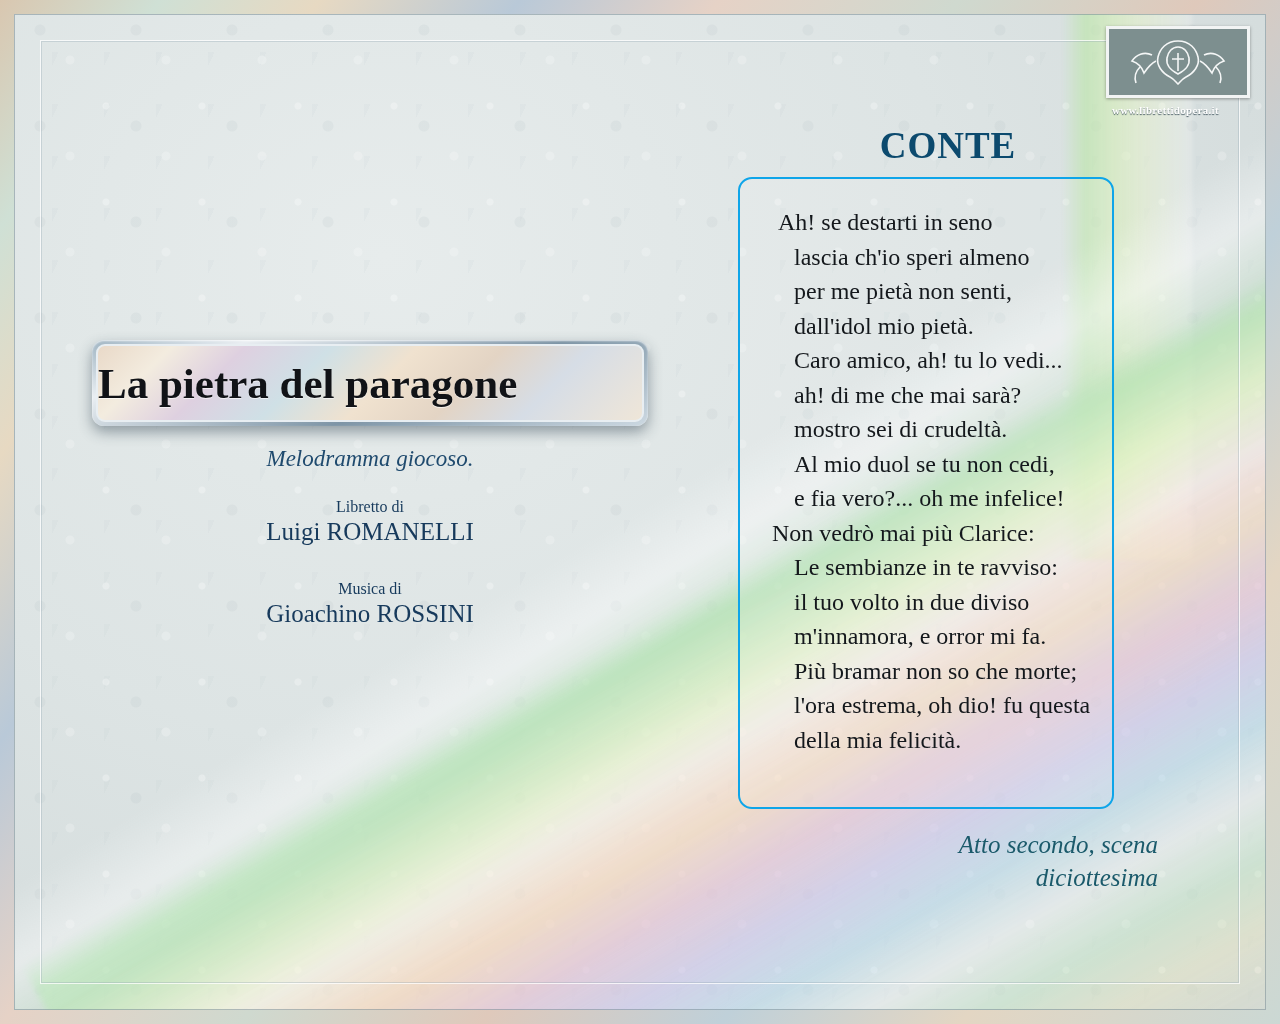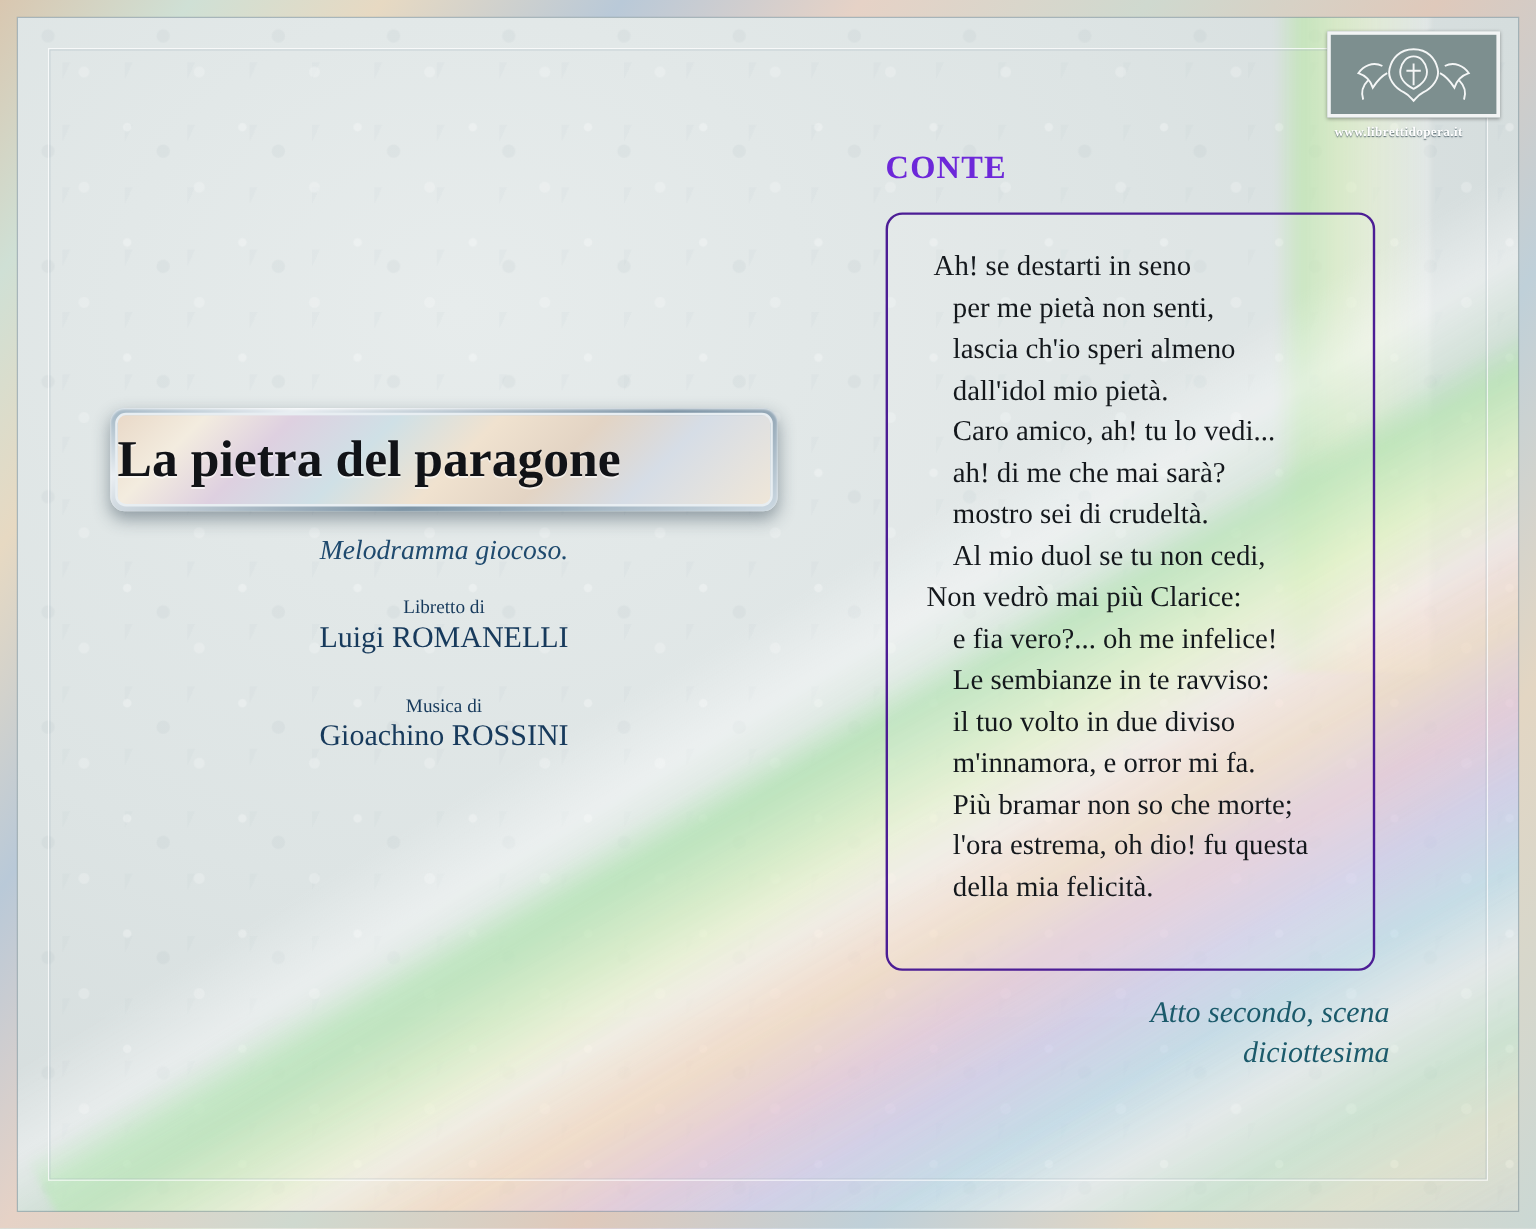--- a/index.html
+++ b/index.html
@@ -230,35 +230,36 @@
   .credit-line { font-size: 16px; margin: 0; }
   .credit-name { font-size: 25px; font-weight: normal; margin: 2px 0 0 0; }
   .credit-gap { height: 34px; }
 
   
   .character {
     position: absolute;
     left: 738px;
     top: 124px;
     width: 420px;
-    font-family: "Liberation Serif", serif;
-    font-size: 27px;
+    text-align: center;
+    font-family: "Liberation Serif", serif;
+    font-size: 37px;
     font-weight: bold;
     letter-spacing: 1px;
-    color: #6d28d9;
+    color: #0c4a6e;
   }
 
   .verse-panel {
     position: absolute;
     left: 738px;
     top: 177px;
-    width: 408px;
+    width: 376px;
     height: 632px;
     box-sizing: border-box;
-    border: 2px solid #4c1d95;
+    border: 2px solid #0ea5e9;
     border-radius: 14px;
     background: rgba(255,255,255,.10);
     padding: 26px 18px 0 18px;
   }
   .verse-line {
     font-family: "Liberation Serif", serif;
     font-size: 24px;
     line-height: 34.5px;
     color: #14181c;
     white-space: nowrap;
@@ -324,29 +325,29 @@
     <p class="credit-name">Luigi ROMANELLI</p>
     <div class="credit-gap"></div>
     <p class="credit-line">Musica di</p>
     <p class="credit-name">Gioachino ROSSINI</p>
   </div>
 
   <div class="character">CONTE</div>
 
   <div class="verse-panel">
     <div class="verse-line v-indent0">Ah! se destarti in seno</div>
+    <div class="verse-line v-indent1">lascia ch'io speri almeno</div>
     <div class="verse-line v-indent1">per me pietà non senti,</div>
-    <div class="verse-line v-indent1">lascia ch'io speri almeno</div>
     <div class="verse-line v-indent1">dall'idol mio pietà.</div>
     <div class="verse-line v-indent1">Caro amico, ah! tu lo vedi...</div>
     <div class="verse-line v-indent1">ah! di me che mai sarà?</div>
     <div class="verse-line v-indent1">mostro sei di crudeltà.</div>
     <div class="verse-line v-indent1">Al mio duol se tu non cedi,</div>
+    <div class="verse-line v-indent1">e fia vero?... oh me infelice!</div>
     <div class="verse-line v-indent2">Non vedrò mai più Clarice:</div>
-    <div class="verse-line v-indent1">e fia vero?... oh me infelice!</div>
     <div class="verse-line v-indent1">Le sembianze in te ravviso:</div>
     <div class="verse-line v-indent1">il tuo volto in due diviso</div>
     <div class="verse-line v-indent1">m'innamora, e orror mi fa.</div>
     <div class="verse-line v-indent1">Più bramar non so che morte;</div>
     <div class="verse-line v-indent1">l'ora estrema, oh dio! fu questa</div>
     <div class="verse-line v-indent1">della mia felicità.</div>
   </div>
 
   <div class="scene-ref">
     <div>Atto secondo, scena</div>

